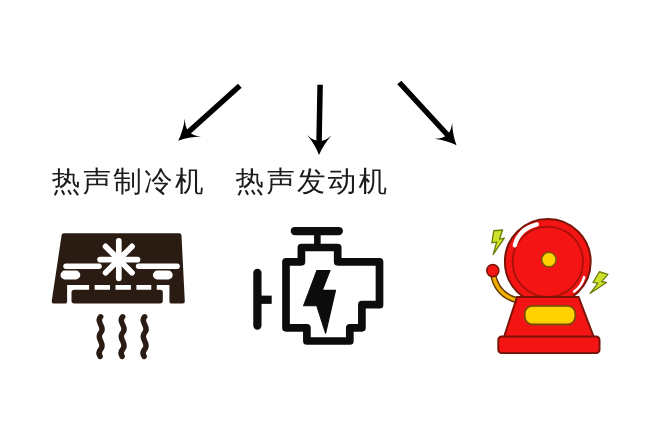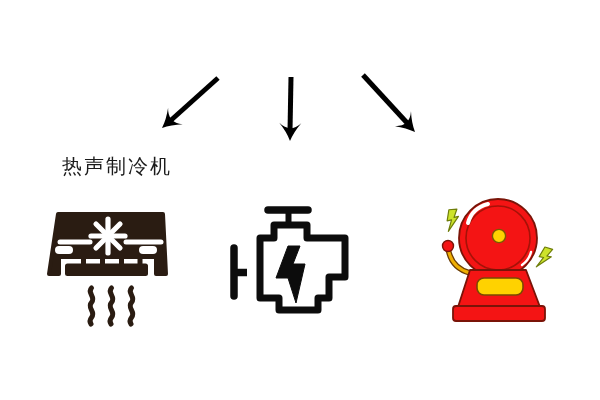--- a/index.html
+++ b/index.html
@@ -7,21 +7,21 @@
     position:relative;
     width:600px;height:400px;
     background:#ffffff;
     overflow:hidden;
     font-family:"DejaVu Serif","Liberation Serif",serif;
   }
   .layer{position:absolute;left:0;top:0;}
   .branch-label{
     position:absolute;
     text-align:center;
-    font-size:20px;
+    font-size:26px;
     letter-spacing:2px;
     color:#1b1b1b;
     white-space:nowrap;
     line-height:26px;
   }
   .icon-svg{position:absolute;display:block;}
 </style>
 </head>
 <body>
 
@@ -36,20 +36,21 @@
       <line x1="291" y1="77" x2="290" y2="131" stroke="#000000" stroke-width="5"></line>
       <path d="M0,0 Q-9,-3.5 -18,-11 Q-7.5,0 -18,11 Q-9,3.5 0,0 Z" fill="#000000" transform="translate(290,141) rotate(90.9)"></path>
     </g>
     <g>
       <line x1="363" y1="75" x2="409" y2="125" stroke="#000000" stroke-width="5"></line>
       <path d="M0,0 Q-9,-3.5 -18,-11 Q-7.5,0 -18,11 Q-9,3.5 0,0 Z" fill="#000000" transform="translate(415,132) rotate(47.6)"></path>
     </g>
   </svg>
 
   <div class="branch-label" style="left:38px;top:153px;width:158px;">热声制冷机</div>
+  <div class="branch-label" style="left:214px;top:153px;width:136px;">热声发动机</div>
 
   <svg class="icon-svg" style="left:40px;top:195px;" width="150" height="150" viewBox="0 0 150 150">
 
     <path d="M18,19 L123,19 L126,79 L116,79 L116,62 L19,62 L19,79 L9,79 Z" fill="#2a1c12" stroke="#2a1c12" stroke-width="4" stroke-linejoin="round"></path>
 
     <line x1="20" y1="47" x2="50" y2="47" stroke="#ffffff" stroke-width="5" stroke-linecap="round"></line>
     <line x1="86" y1="47" x2="121" y2="47" stroke="#ffffff" stroke-width="5" stroke-linecap="round"></line>
 
     <g stroke="#ffffff" stroke-width="5.2" stroke-linecap="round">
       <line x1="68" y1="24" x2="68" y2="58"></line>

